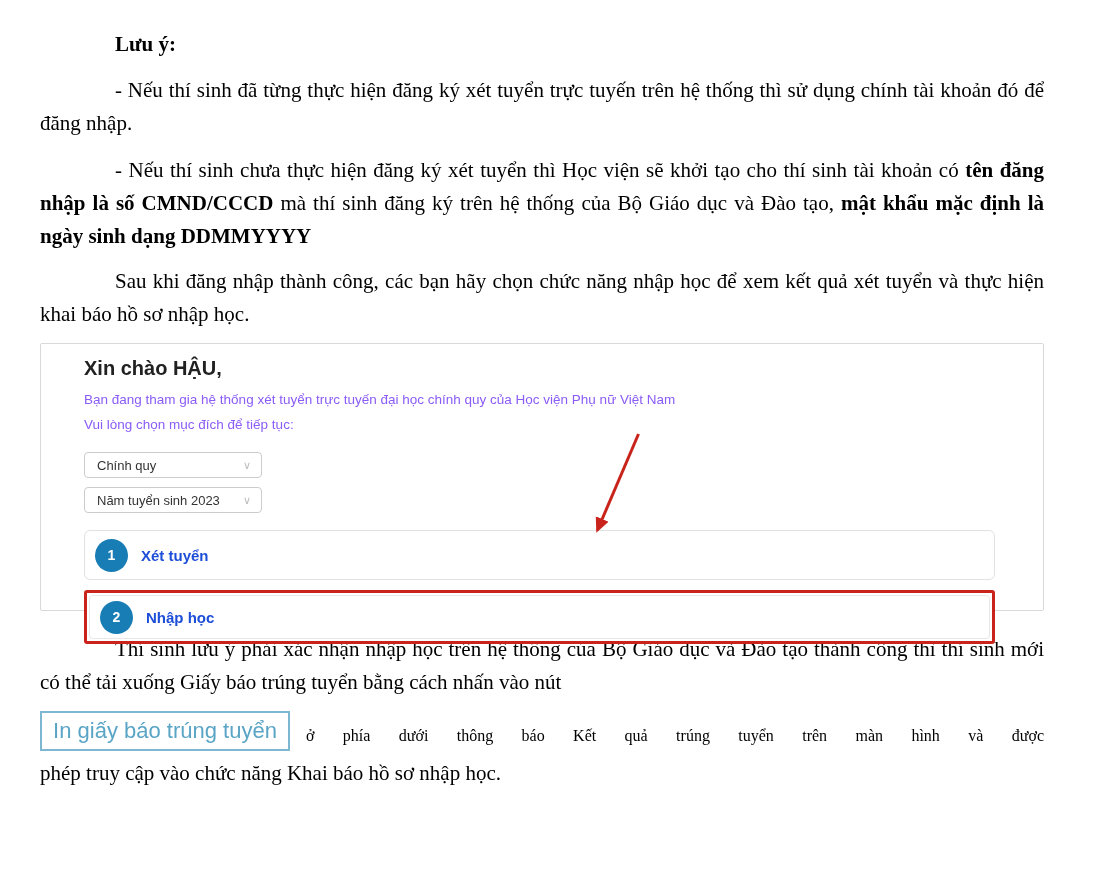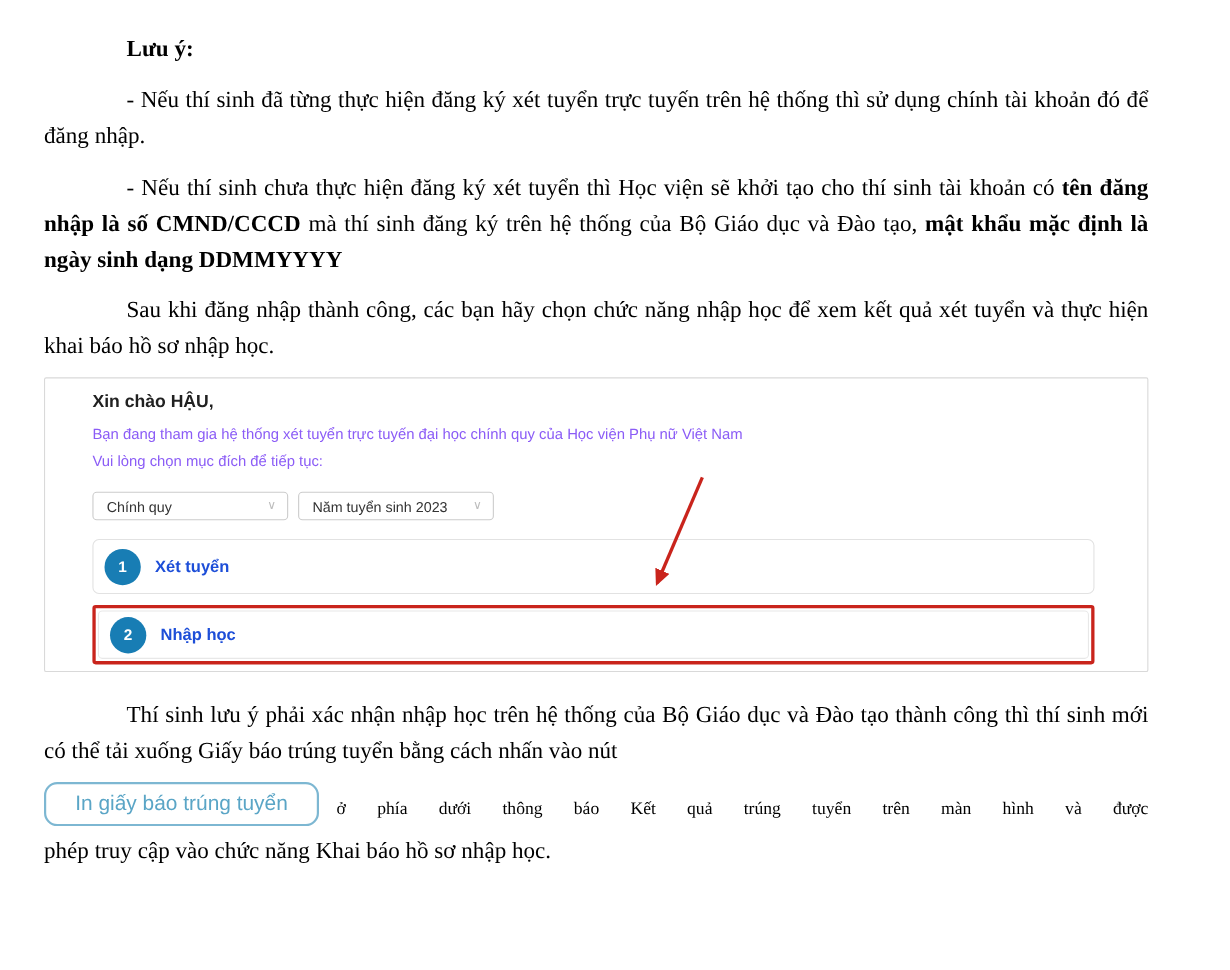--- a/index.html
+++ b/index.html
@@ -29,23 +29,23 @@
   .body-para.tight{margin-bottom:12px;}
   .body-para.no-indent{text-indent:0;margin:6px 0 0 0;}
 
   
   .shot{
     position:relative;height:268px;margin:6px 0 22px 0;
     border:1px solid #d9d9d9;border-radius:2px;background:#fff;
     padding:13px 48px 0 43px;
     font-family:"Liberation Sans", sans-serif;
   }
-  .shot-greeting{font-size:16px;font-weight:bold;color:#212121;margin-bottom:7px;}
+  .shot-greeting{font-size:20px;font-weight:bold;color:#212121;margin-bottom:7px;}
   .shot-line{font-size:13.5px;color:#8b5cf6;line-height:25px;}
-  .dd-row{display:flex;gap:9px;margin-top:15px;}
+  .dd-row{display:flex;gap:9px;margin-top:15px;flex-direction:column;}
   .dd{
     width:178px;height:26px;border:1px solid #cccccc;border-radius:4px;background:#fff;
     display:flex;align-items:center;justify-content:space-between;
     padding:0 10px 0 12px;font-size:13px;color:#333;cursor:pointer;
   }
   .chev{color:#bdbdbd;font-size:11px;line-height:1;}
   .option-card{
     height:50px;margin-top:17px;background:#fff;
     border:1px solid #e2e2e2;border-radius:6px;
     display:flex;align-items:center;padding-left:10px;cursor:pointer;
@@ -62,22 +62,22 @@
   }
   .opt-label{margin-left:13px;font-weight:bold;font-size:15px;color:#1d4ed8;}
   .arrow{position:absolute;left:0;top:0;width:100%;height:100%;pointer-events:none;}
   .arrow line{stroke:var(--highlight-red);stroke-width:3;}
   .arrow .ah{fill:var(--highlight-red);}
 
   
   .button-row{display:flex;align-items:flex-end;gap:16px;margin-top:8px;}
   .print-btn{
     flex:none;width:250px;height:40px;border:2px solid var(--button-border-blue);
-    border-radius:12px;background:#fff;color:var(--button-text-blue);
-    font-family:"Liberation Sans", sans-serif;font-size:19px;
+    border-radius:0;background:#fff;color:var(--button-text-blue);
+    font-family:"Liberation Sans", sans-serif;font-size:22px;
     display:flex;align-items:center;justify-content:center;cursor:pointer;
   }
   .after-btn-text{
     flex:1;font-size:16px;line-height:31px;
     text-align:justify;text-align-last:justify;
   }
 </style>
 </head>
 <body>
 

